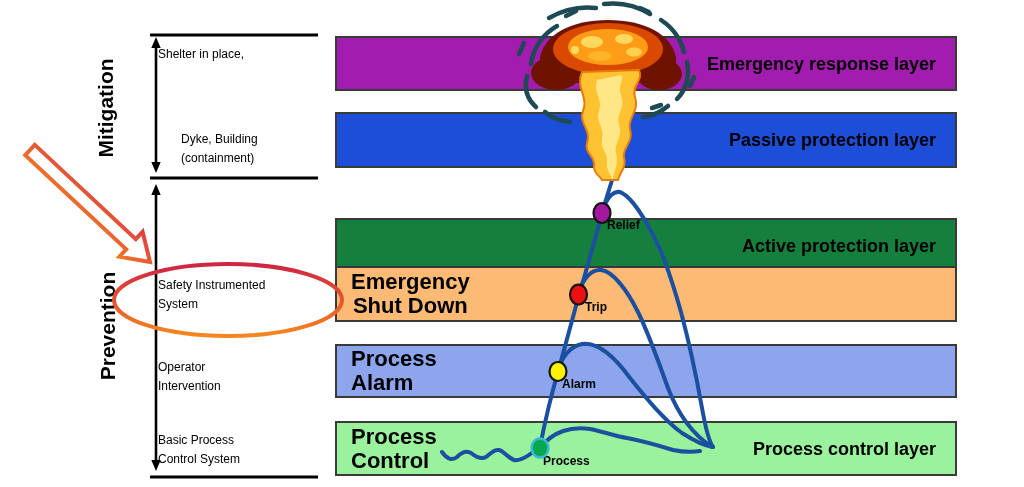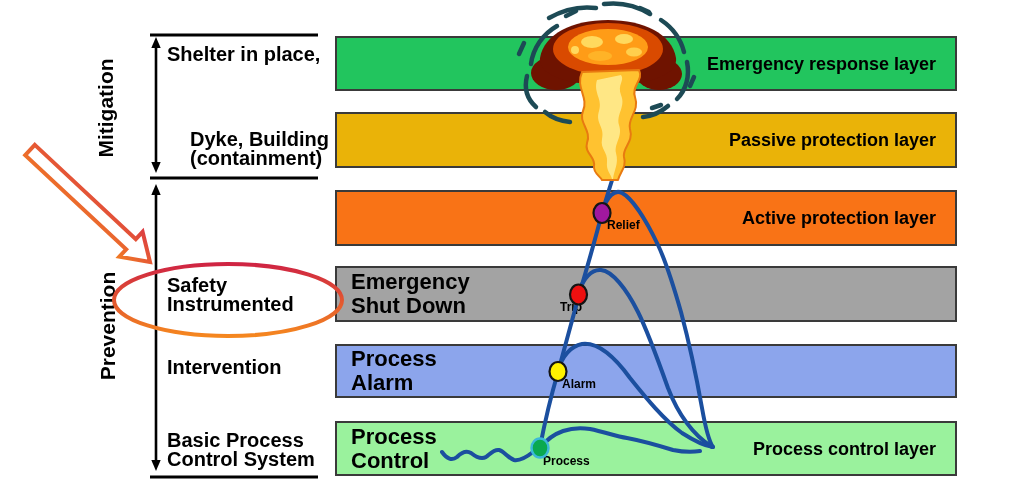--- a/index.html
+++ b/index.html
@@ -11,50 +11,50 @@
   .bar2{top:112px;height:56px;}
   .bar3{top:190px;height:56px;}
   .bar4{top:266px;height:56px;}
   .bar5{top:344px;height:54px;}
   .bar6{top:421px;height:55px;}
   .bar-right{position:absolute;right:19px;top:50%;transform:translateY(-50%);
              font-weight:bold;font-size:18px;white-space:nowrap;}
   .bar-left{position:absolute;left:14px;top:50%;transform:translateY(-50%);
             font-weight:bold;font-size:22px;line-height:24px;white-space:nowrap;}
   
-  .left-item{position:absolute;left:167px;font-weight:bold;font-size:20px;line-height:19px;width:165px;}
+  .left-item{position:absolute;left:158px;font-weight:normal;font-size:12px;line-height:19px;width:165px;}
   .li1{top:45px;} .li2{top:130px;margin-left:23px;} .li3{top:195px;} .li4{top:276px;} .li5{top:358px;} .li6{top:431px;}
   .rot{position:absolute;width:120px;height:24px;text-align:center;font-weight:bold;font-size:21px;
        transform:rotate(-90deg);}
   .rot-mitigation{left:46px;top:96px;}
   .rot-prevention{left:48px;top:314px;}
   
   .marker-label{position:absolute;font-weight:bold;font-size:12px;white-space:nowrap;}
   .ml-relief{left:607px;top:218px;}
-  .ml-trip{left:560px;top:300px;}
+  .ml-trip{left:585px;top:300px;}
   .ml-alarm{left:562px;top:377px;}
   .ml-setpoint{left:543px;top:454px;}
   .overlay{position:absolute;left:0;top:0;width:1024px;height:487px;pointer-events:none;}
   .txt{z-index:2;} .bar{z-index:1;} .overlay{z-index:3;}
 </style>
 </head>
 <body>
 
 <div class="stage">
 
-  <div class="bar bar1" style="background-color: #22c55e;">
+  <div class="bar bar1" style="background-color: #a21caf;">
     <span class="bar-right">Emergency response layer</span>
   </div>
-  <div class="bar bar2" style="background-color: #eab308; padding-left: 16px;">
+  <div class="bar bar2" style="background-color: #1d4ed8; padding-left: 16px;">
     <span class="bar-right">Passive protection layer</span>
   </div>
-  <div class="bar bar3" style="background-color: #f97316;">
+  <div class="bar bar3" style="background-color: #15803d; margin-top: 28px;">
     <span class="bar-right">Active protection layer</span>
   </div>
-  <div class="bar bar4" style="background-color: #a3a3a3;">
+  <div class="bar bar4" style="background-color: #fdba74; text-align: center;">
     <div class="bar-left">
       <div>Emergency</div>
       <div>Shut Down</div>
     </div>
   </div>
   <div class="bar bar5" style="background-color: rgb(140, 165, 236);">
     <div class="bar-left">
       <div>Process</div>
       <div>Alarm</div>
     </div>
@@ -74,22 +74,24 @@
     <div>Shelter in place,</div>
   </div>
   <div class="left-item li2 txt">
     <div>Dyke, Building</div>
     <div>(containment)</div>
   </div>
   <div class="left-item li3 txt">
   </div>
   <div class="left-item li4 txt">
     <div>Safety Instrumented</div>
+    <div>System</div>
   </div>
   <div class="left-item li5 txt">
+    <div>Operator</div>
     <div>Intervention</div>
   </div>
   <div class="left-item li6 txt">
     <div>Basic Process</div>
     <div>Control System</div>
   </div>
 
   <div class="marker-label ml-relief txt">Relief</div>
   <div class="marker-label ml-trip txt">Trip</div>
   <div class="marker-label ml-alarm txt">Alarm</div>

